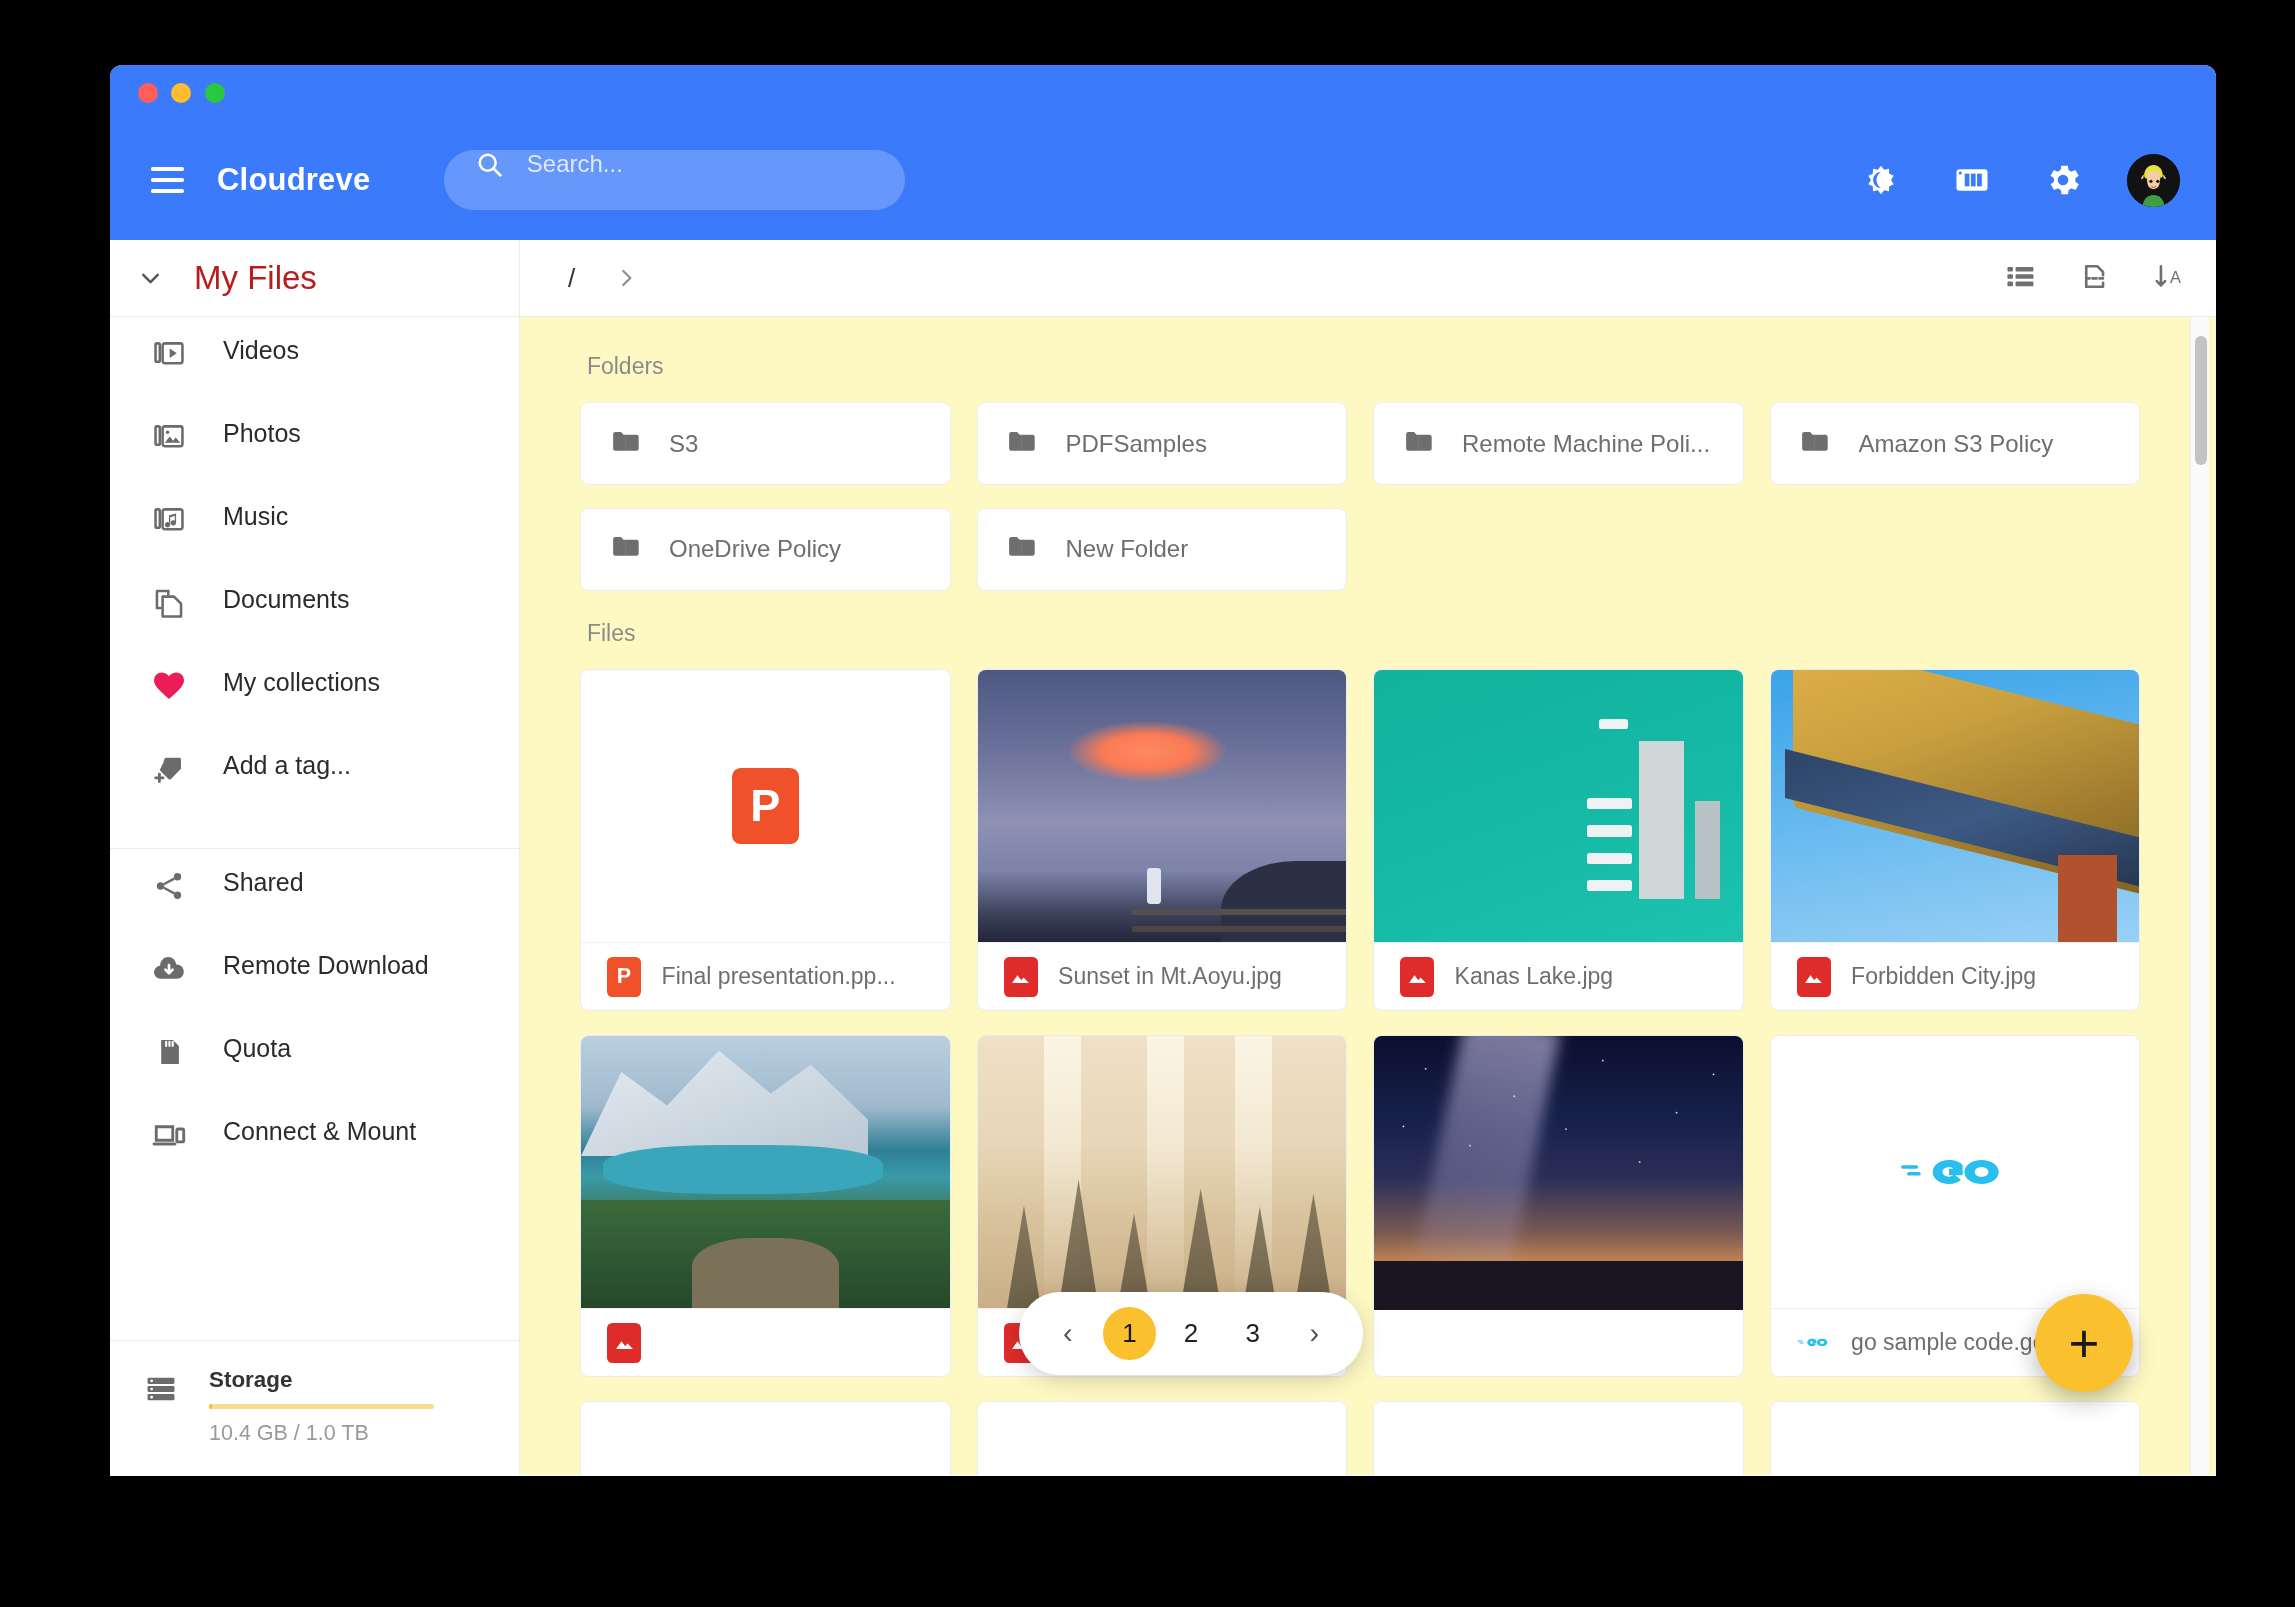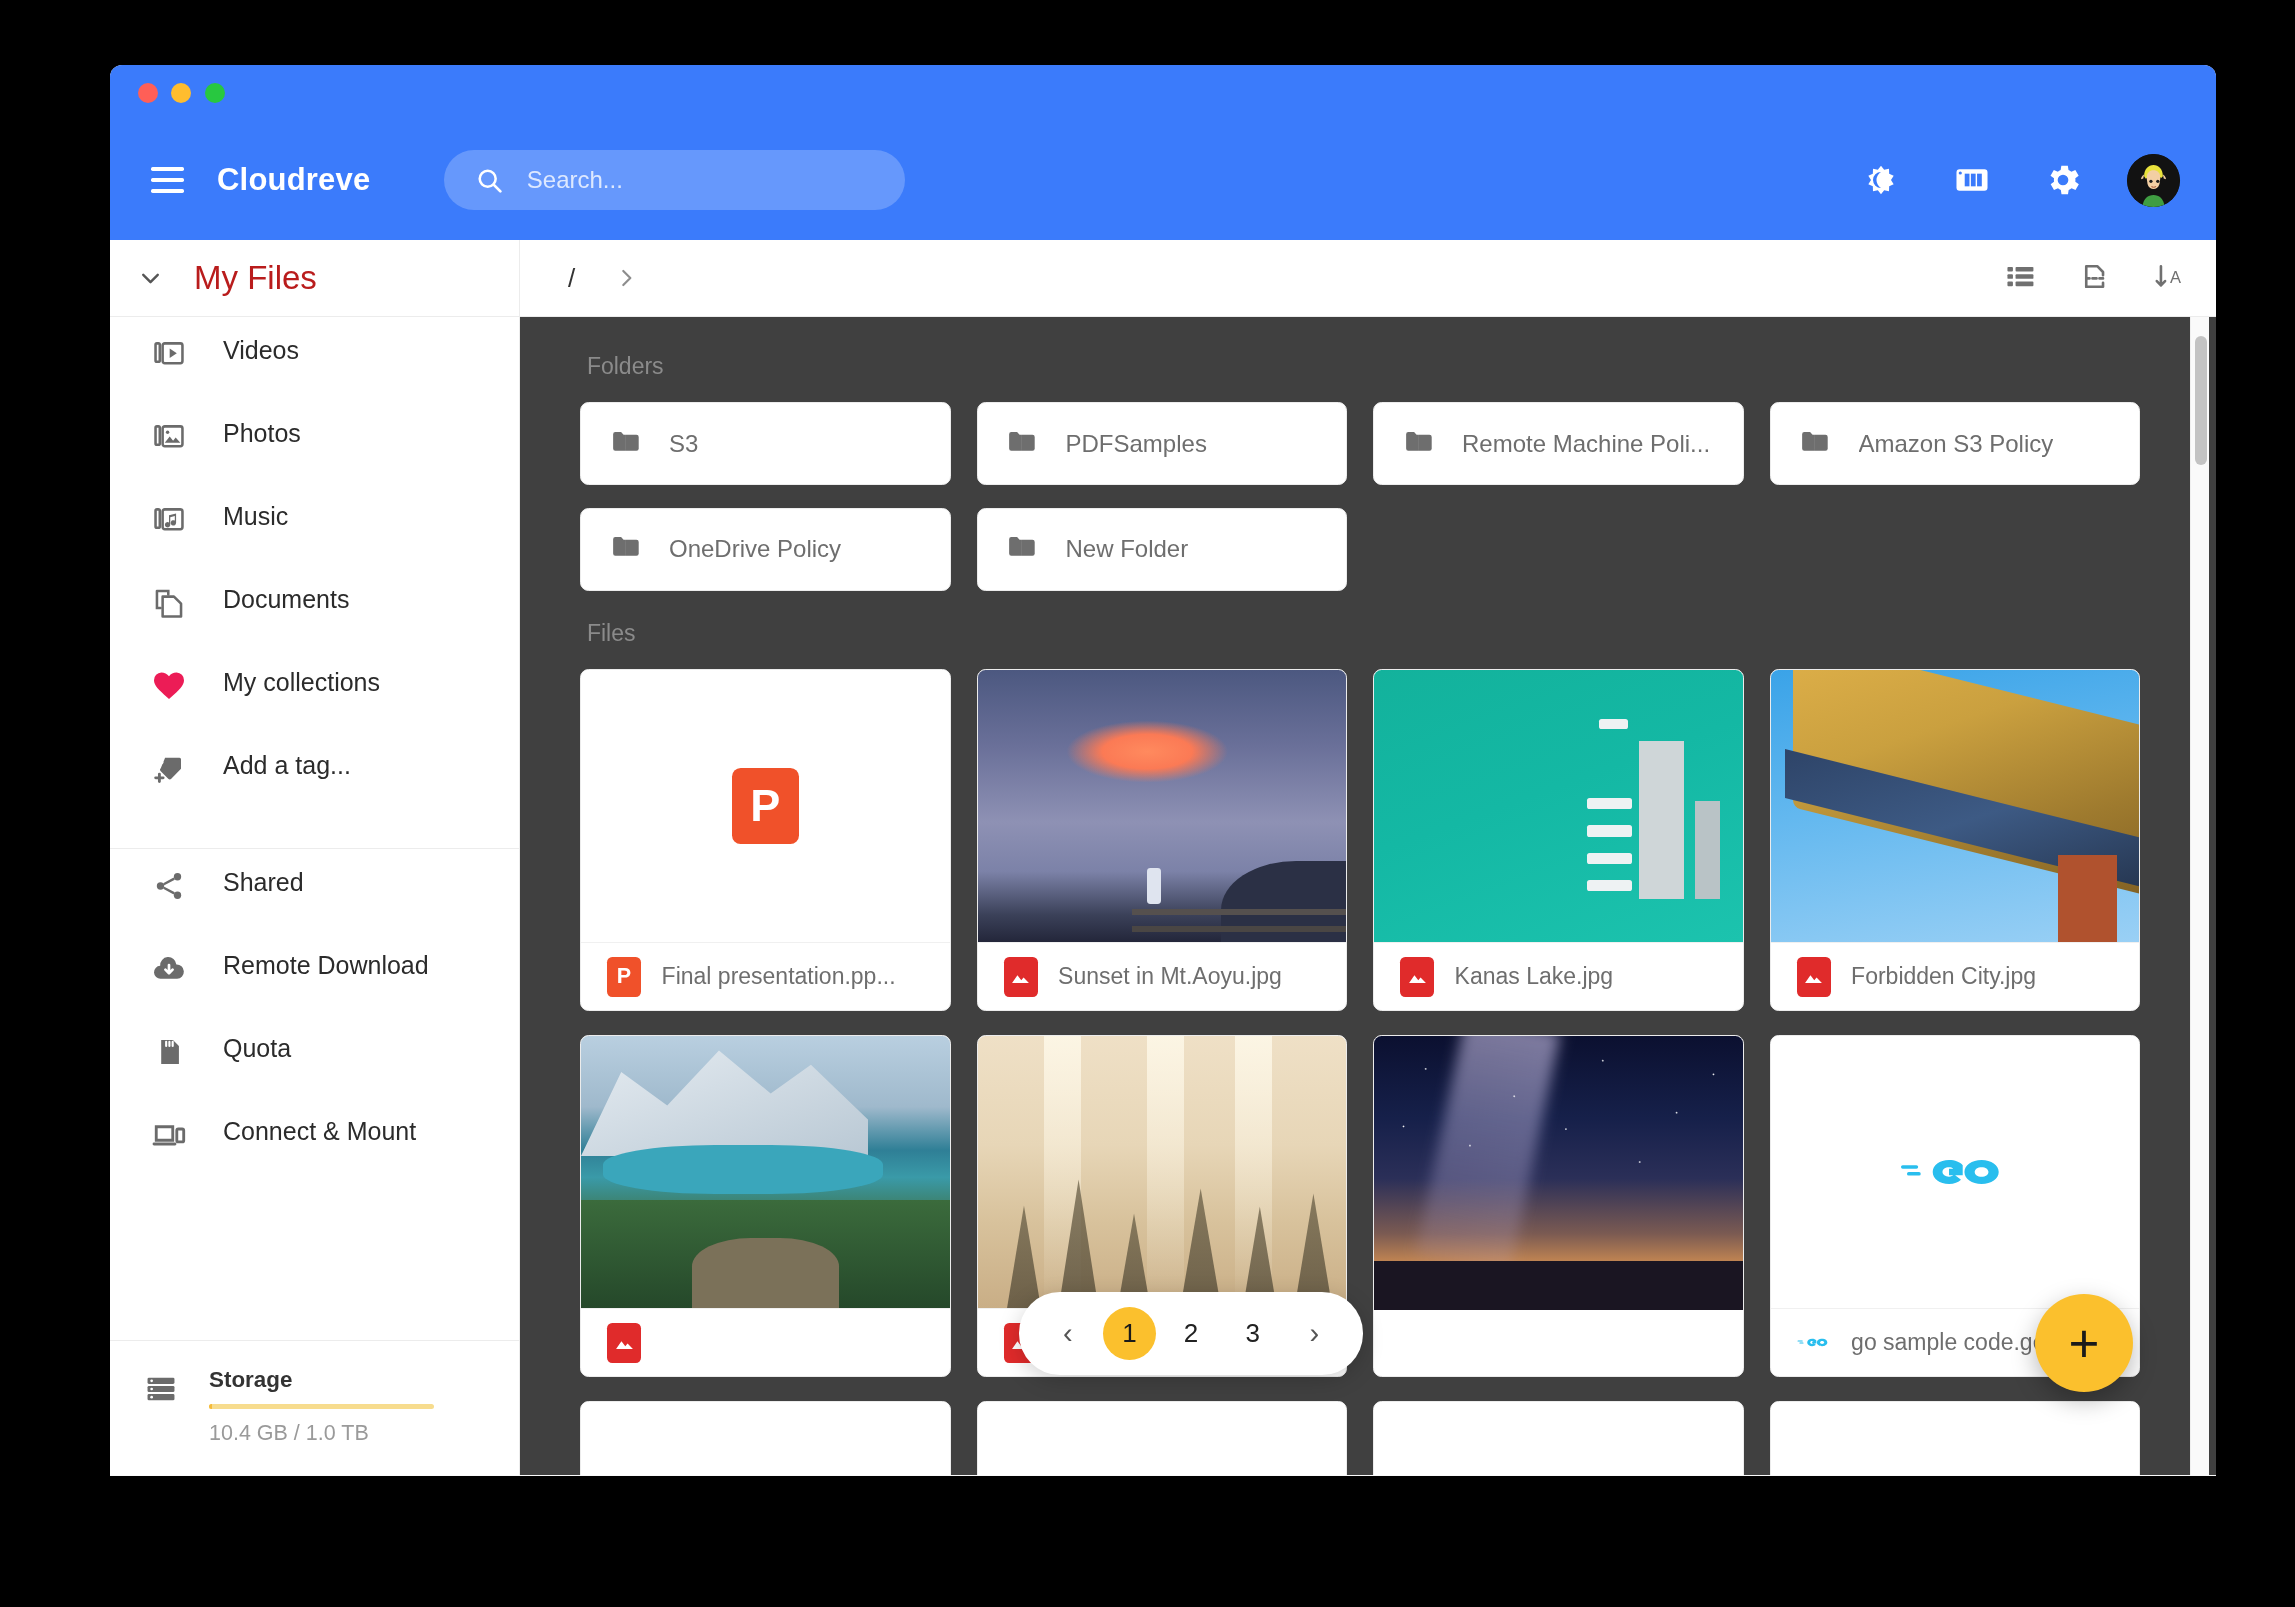--- a/index.html
+++ b/index.html
@@ -51,21 +51,21 @@
   .hamburger span { display: block; width: 33px; height: 3.4px; background: #fff; border-radius: 1.7px; }
   .brand {
     color: #fff; font-size: 31px; font-weight: bold;
     margin-left: 19px; letter-spacing: 0.2px;
   }
   .searchbox {
     margin-left: 74px;
     width: 461px; height: 60px;
     background: rgba(255,255,255,.22);
     border-radius: 30px;
-    display: flex; align-items: center;
+    display: flex; 
     padding-left: 31px; gap: 22.4px;
     cursor: text;
   }
   .searchbox .ph { color: rgba(255,255,255,.78); font-size: 24px; }
   .appbar-spacer { flex: 1; }
   .appbar-actions { display: flex; align-items: center; gap: 38px; }
   .icon-btn {
     width: 53px; height: 53px;
     display: flex; align-items: center; justify-content: center;
     cursor: pointer; border-radius: 50%;
@@ -128,21 +128,21 @@
     display: flex; align-items: center;
     padding: 0 31px 0 48px;
   }
   .crumb-root { font-size: 26px; color: #333; cursor: pointer; }
   .crumb-chev { margin-left: 38px; cursor: pointer; display:flex; }
   .crumb-spacer { flex: 1; }
   .crumb-actions { display: flex; gap: 41px; align-items: center; }
 
   .content {
     flex: 1; overflow: hidden;
-    background: #404040;
+    background: #fef9c3;
     padding: 29px 76px 0 60px;
     position: relative;
   }
   .section-label { font-size: 23px; color: #8b8b8b; margin: 6.9px 0 22.4px 6.9px; }
 
   .folder-grid { display: grid; grid-template-columns: repeat(4, 1fr); gap: 22.4px 26px; }
   .folder-card {
     height: 83px; background: #fff;
     border: 0.9px solid #ececec; border-radius: 8.6px;
     display: flex; align-items: center; gap: 27.5px;

